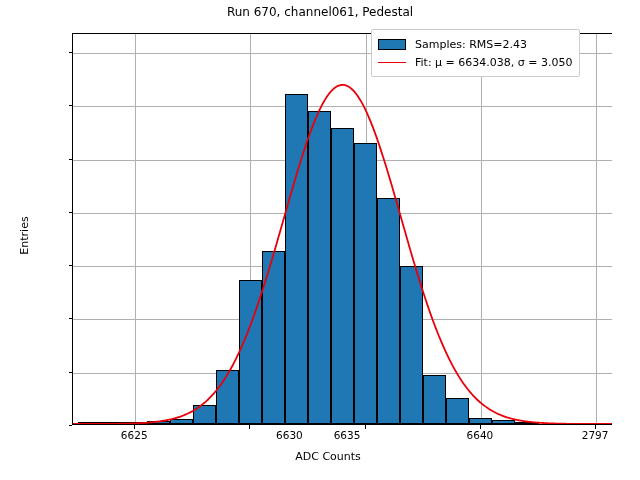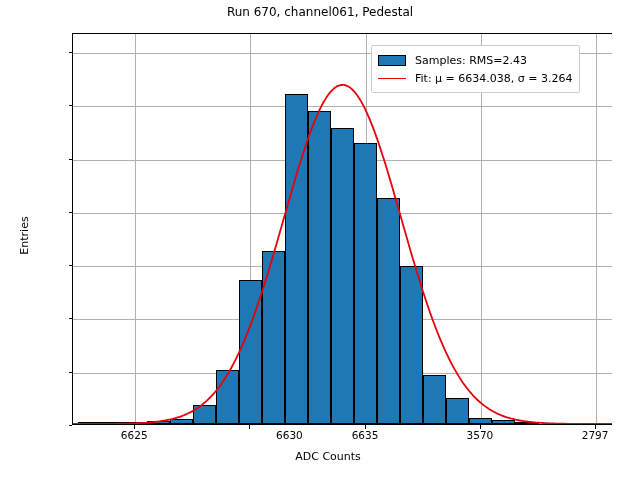--- a/index.html
+++ b/index.html
@@ -108,21 +108,21 @@
     width: 200px;
     text-align: center;
     font-size: 11px;
     color: #000000;
     transform: rotate(-90deg);
     transform-origin: center center;
   }
   #legend {
     position: absolute;
     left: 371px;
-    top: 45px;
+    top: 29px;
     background: #ffffff;
     border: 1px solid #cccccc;
     border-radius: 2px;
     padding: 5px 7px 5px 6px;
     font-size: 11px;
     color: #000000;
     box-sizing: border-box;
   }
   .legend-row {
     display: flex;
@@ -174,23 +174,23 @@
       <div class="ytick-label" style="top: 105.435px;">1500</div>
       <div class="ytick-mark" style="top: 52.1739px;"></div>
       <div class="ytick-label" style="top: 52.1739px;">1750</div>
     </div>
   <div id="x-axis-ticks">
       <div class="xtick-mark" style="left: 134.222px;"></div>
       <div class="xtick-label" style="left: 134.222px;">6625</div>
       <div class="xtick-mark" style="left: 249.449px;"></div>
       <div class="xtick-label" style="left: 249.449px; margin-left: 40px;">6630</div>
       <div class="xtick-mark" style="left: 364.675px;"></div>
-      <div class="xtick-label" style="left: 365px;">6635</div>
+      <div class="xtick-label" style="left: 347px;">6635</div>
       <div class="xtick-mark" style="left: 479.901px;"></div>
-      <div class="xtick-label" style="left: 479.901px;">3570</div>
+      <div class="xtick-label" style="left: 479.901px;">6640</div>
       <div class="xtick-mark" style="left: 595.128px;"></div>
       <div class="xtick-label" style="left: 595.128px;">2797</div>
     </div>
 
   <div id="plot-area">
     <div id="grid-h">
         <div class="gridline-h" style="top: 338.739px;"></div>
         <div class="gridline-h" style="top: 285.478px;"></div>
         <div class="gridline-h" style="top: 232.217px;"></div>
         <div class="gridline-h" style="top: 178.957px;"></div>
@@ -232,17 +232,17 @@
     </svg>
   </div>
 
   <div id="legend">
     <div class="legend-row">
       <span class="legend-swatch-patch"></span>
       <span class="legend-text">Samples: RMS=2.43</span>
     </div>
     <div class="legend-row">
       <span class="legend-swatch-line"></span>
-      <span class="legend-text">Fit: μ = 6634.038, σ = 3.264</span>
+      <span class="legend-text">Fit: μ = 6634.038, σ = 3.050</span>
     </div>
   </div>
 
 </div>
 
 </body></html>

